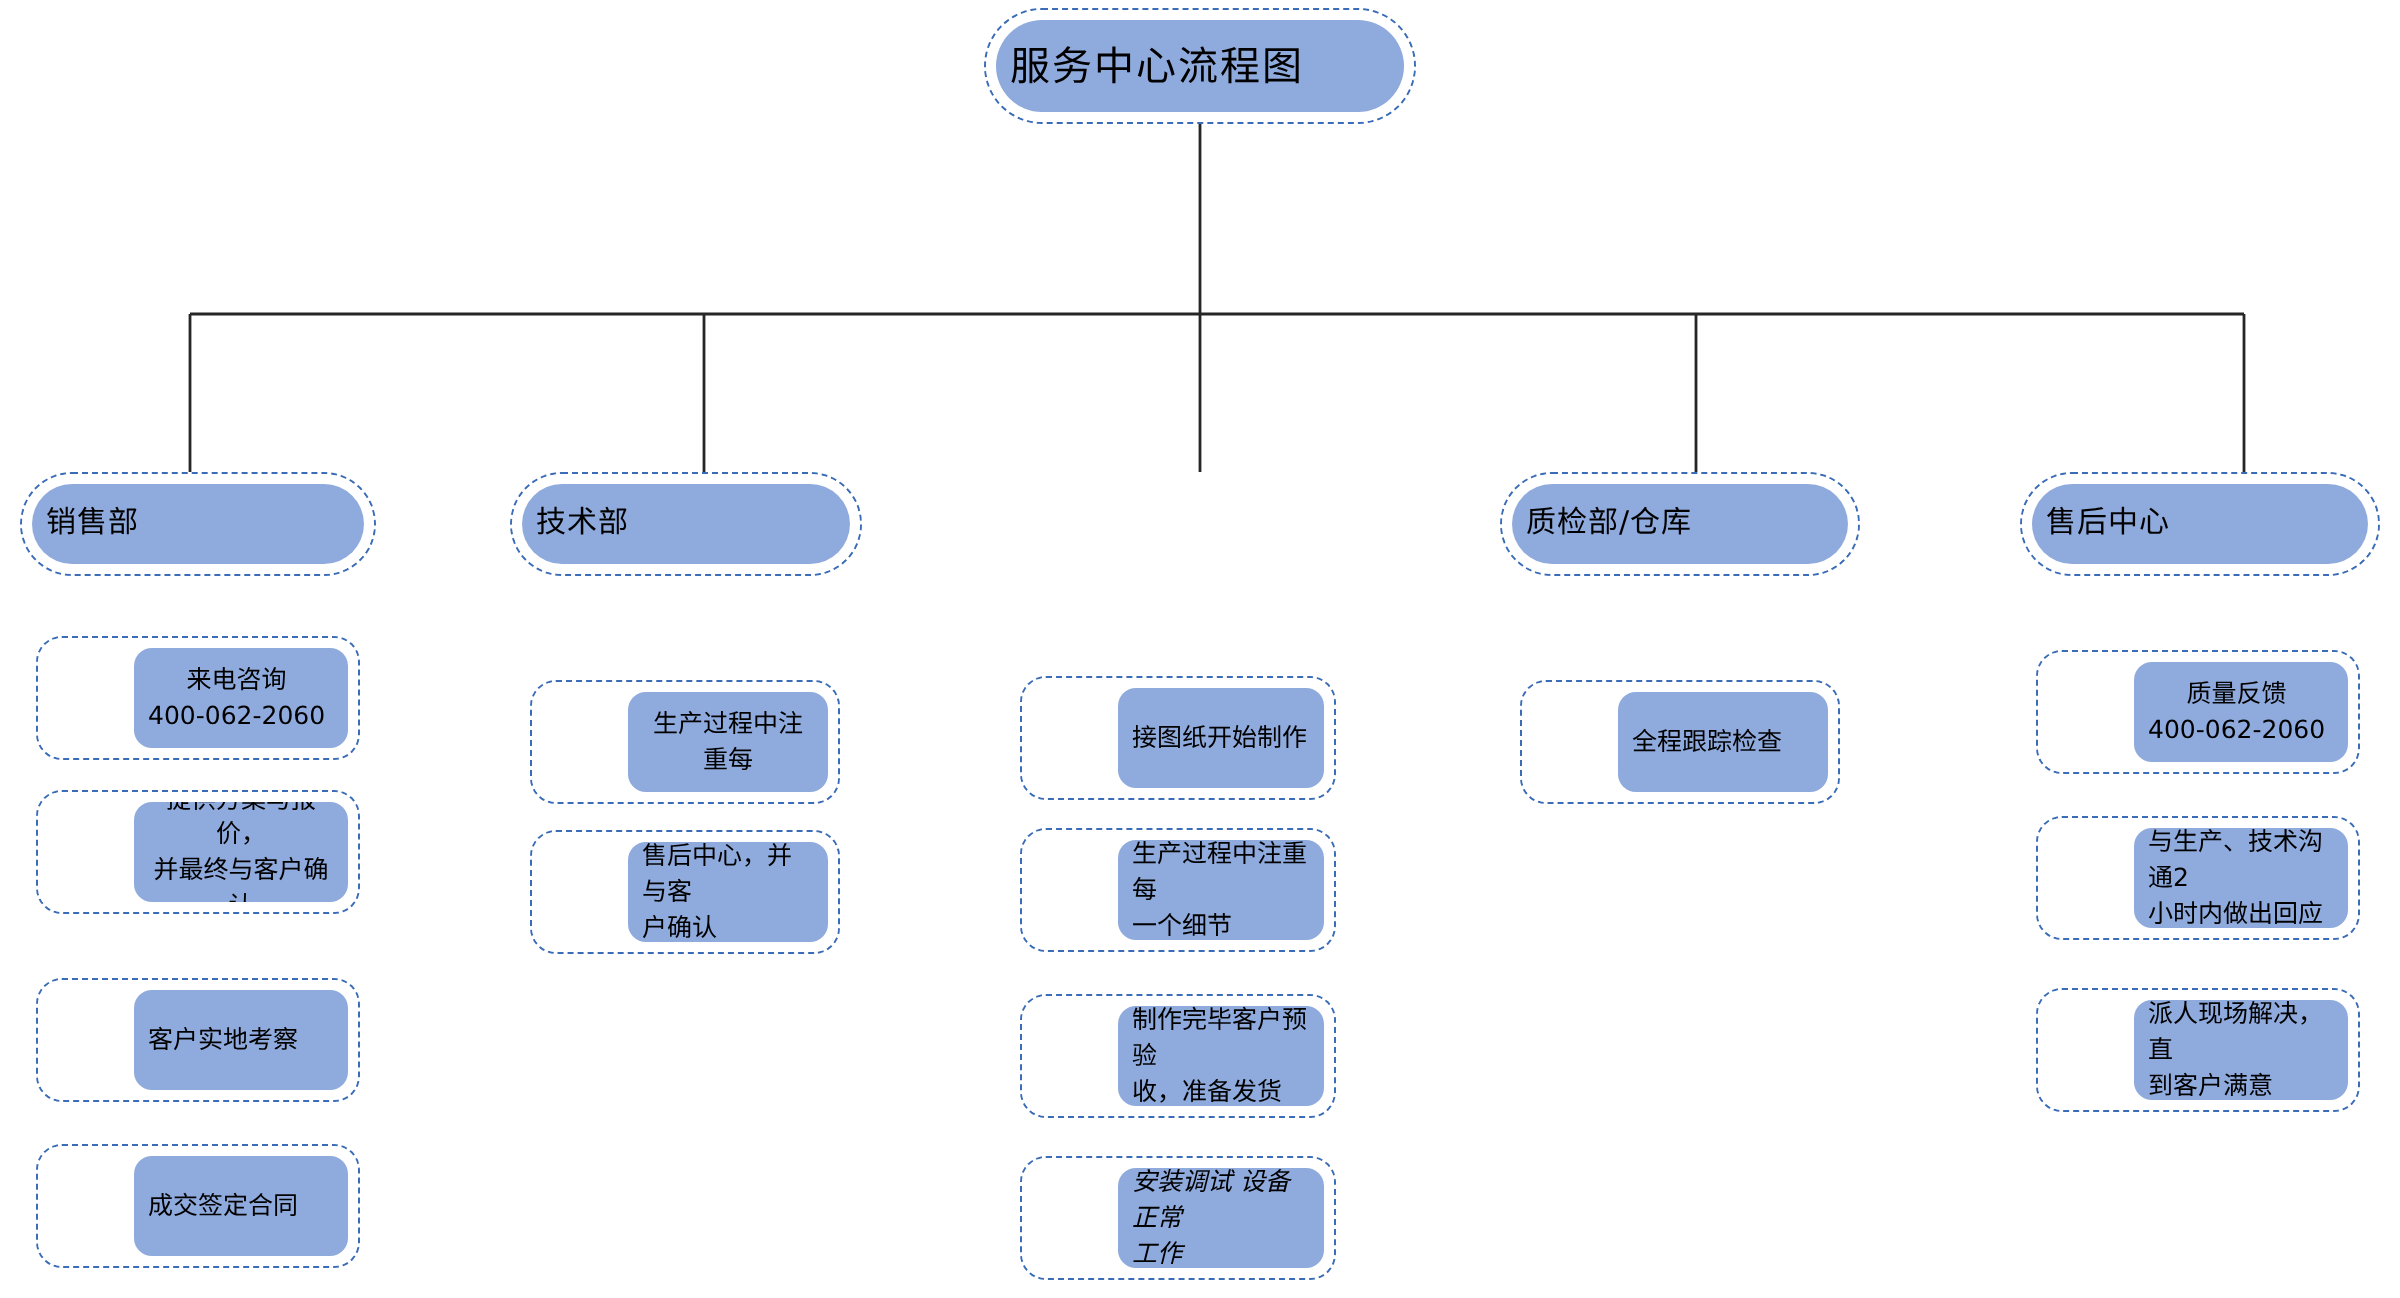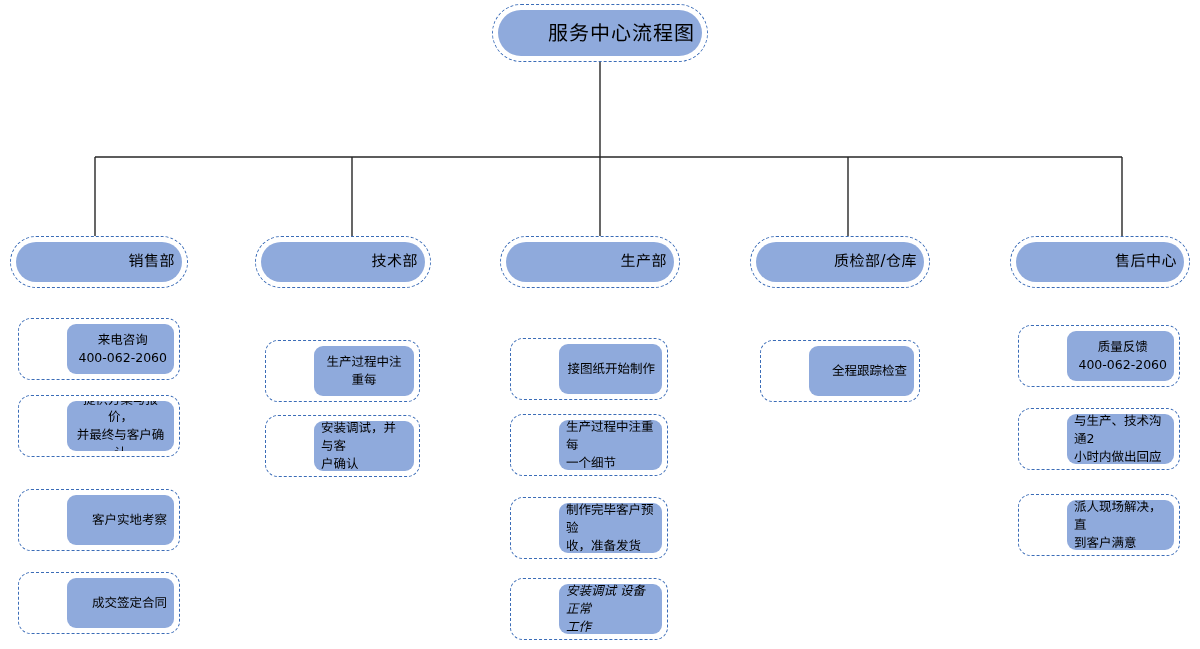--- a/index.html
+++ b/index.html
@@ -41,21 +41,21 @@
     background: #ffffff;
   }
   .node .node-fill {
     box-sizing: border-box;
     width: 100%;
     height: 100%;
     background: #8faadc;
     border-radius: 10px;
     display: flex;
     align-items: center;
-    justify-content: flex-end;
+    justify-content: flex-start;
     overflow: hidden;
   }
   .node .node-text {
     color: #000000;
     text-align: center;
     line-height: 1.42;
     white-space: pre-line;
     padding: 0 7px;
   }
 
@@ -131,25 +131,20 @@
   <div class="node node-dept" style="left:10px;width:178px;">
     <div class="node-fill">
       <span class="node-text">销售部</span>
     </div>
   </div>
   <div class="node node-dept" style="left:255px;width:176px;">
     <div class="node-fill">
       <span class="node-text">技术部</span>
     </div>
   </div>
-  <div class="node node-dept" style="left:500px;width:180px;">
-    <div class="node-fill">
-      <span class="node-text">生产部</span>
-    </div>
-  </div>
   <div class="node node-dept" style="left:750px;width:180px;">
     <div class="node-fill">
       <span class="node-text">质检部/仓库</span>
     </div>
   </div>
   <div class="node node-dept" style="left:1010px;width:180px;">
     <div class="node-fill">
       <span class="node-text">售后中心</span>
     </div>
   </div>
@@ -177,21 +172,21 @@
     </div>
   </div>
 
   <div class="node node-step align-center" style="left:265px;width:155px;top:340px;">
     <div class="node-fill">
       <span class="node-text">生产过程中注重每</span>
     </div>
   </div>
   <div class="node node-step align-left" style="left:265px;width:155px;top:415px;">
     <div class="node-fill">
-      <span class="node-text">安装调试，并与客
+      <span class="node-text">售后中心，并与客
 户确认</span>
     </div>
   </div>
 
   <div class="node node-step align-left" style="left:510px;width:158px;top:414px;">
     <div class="node-fill">
       <span class="node-text">生产过程中注重每
 一个细节</span>
     </div>
   </div>

